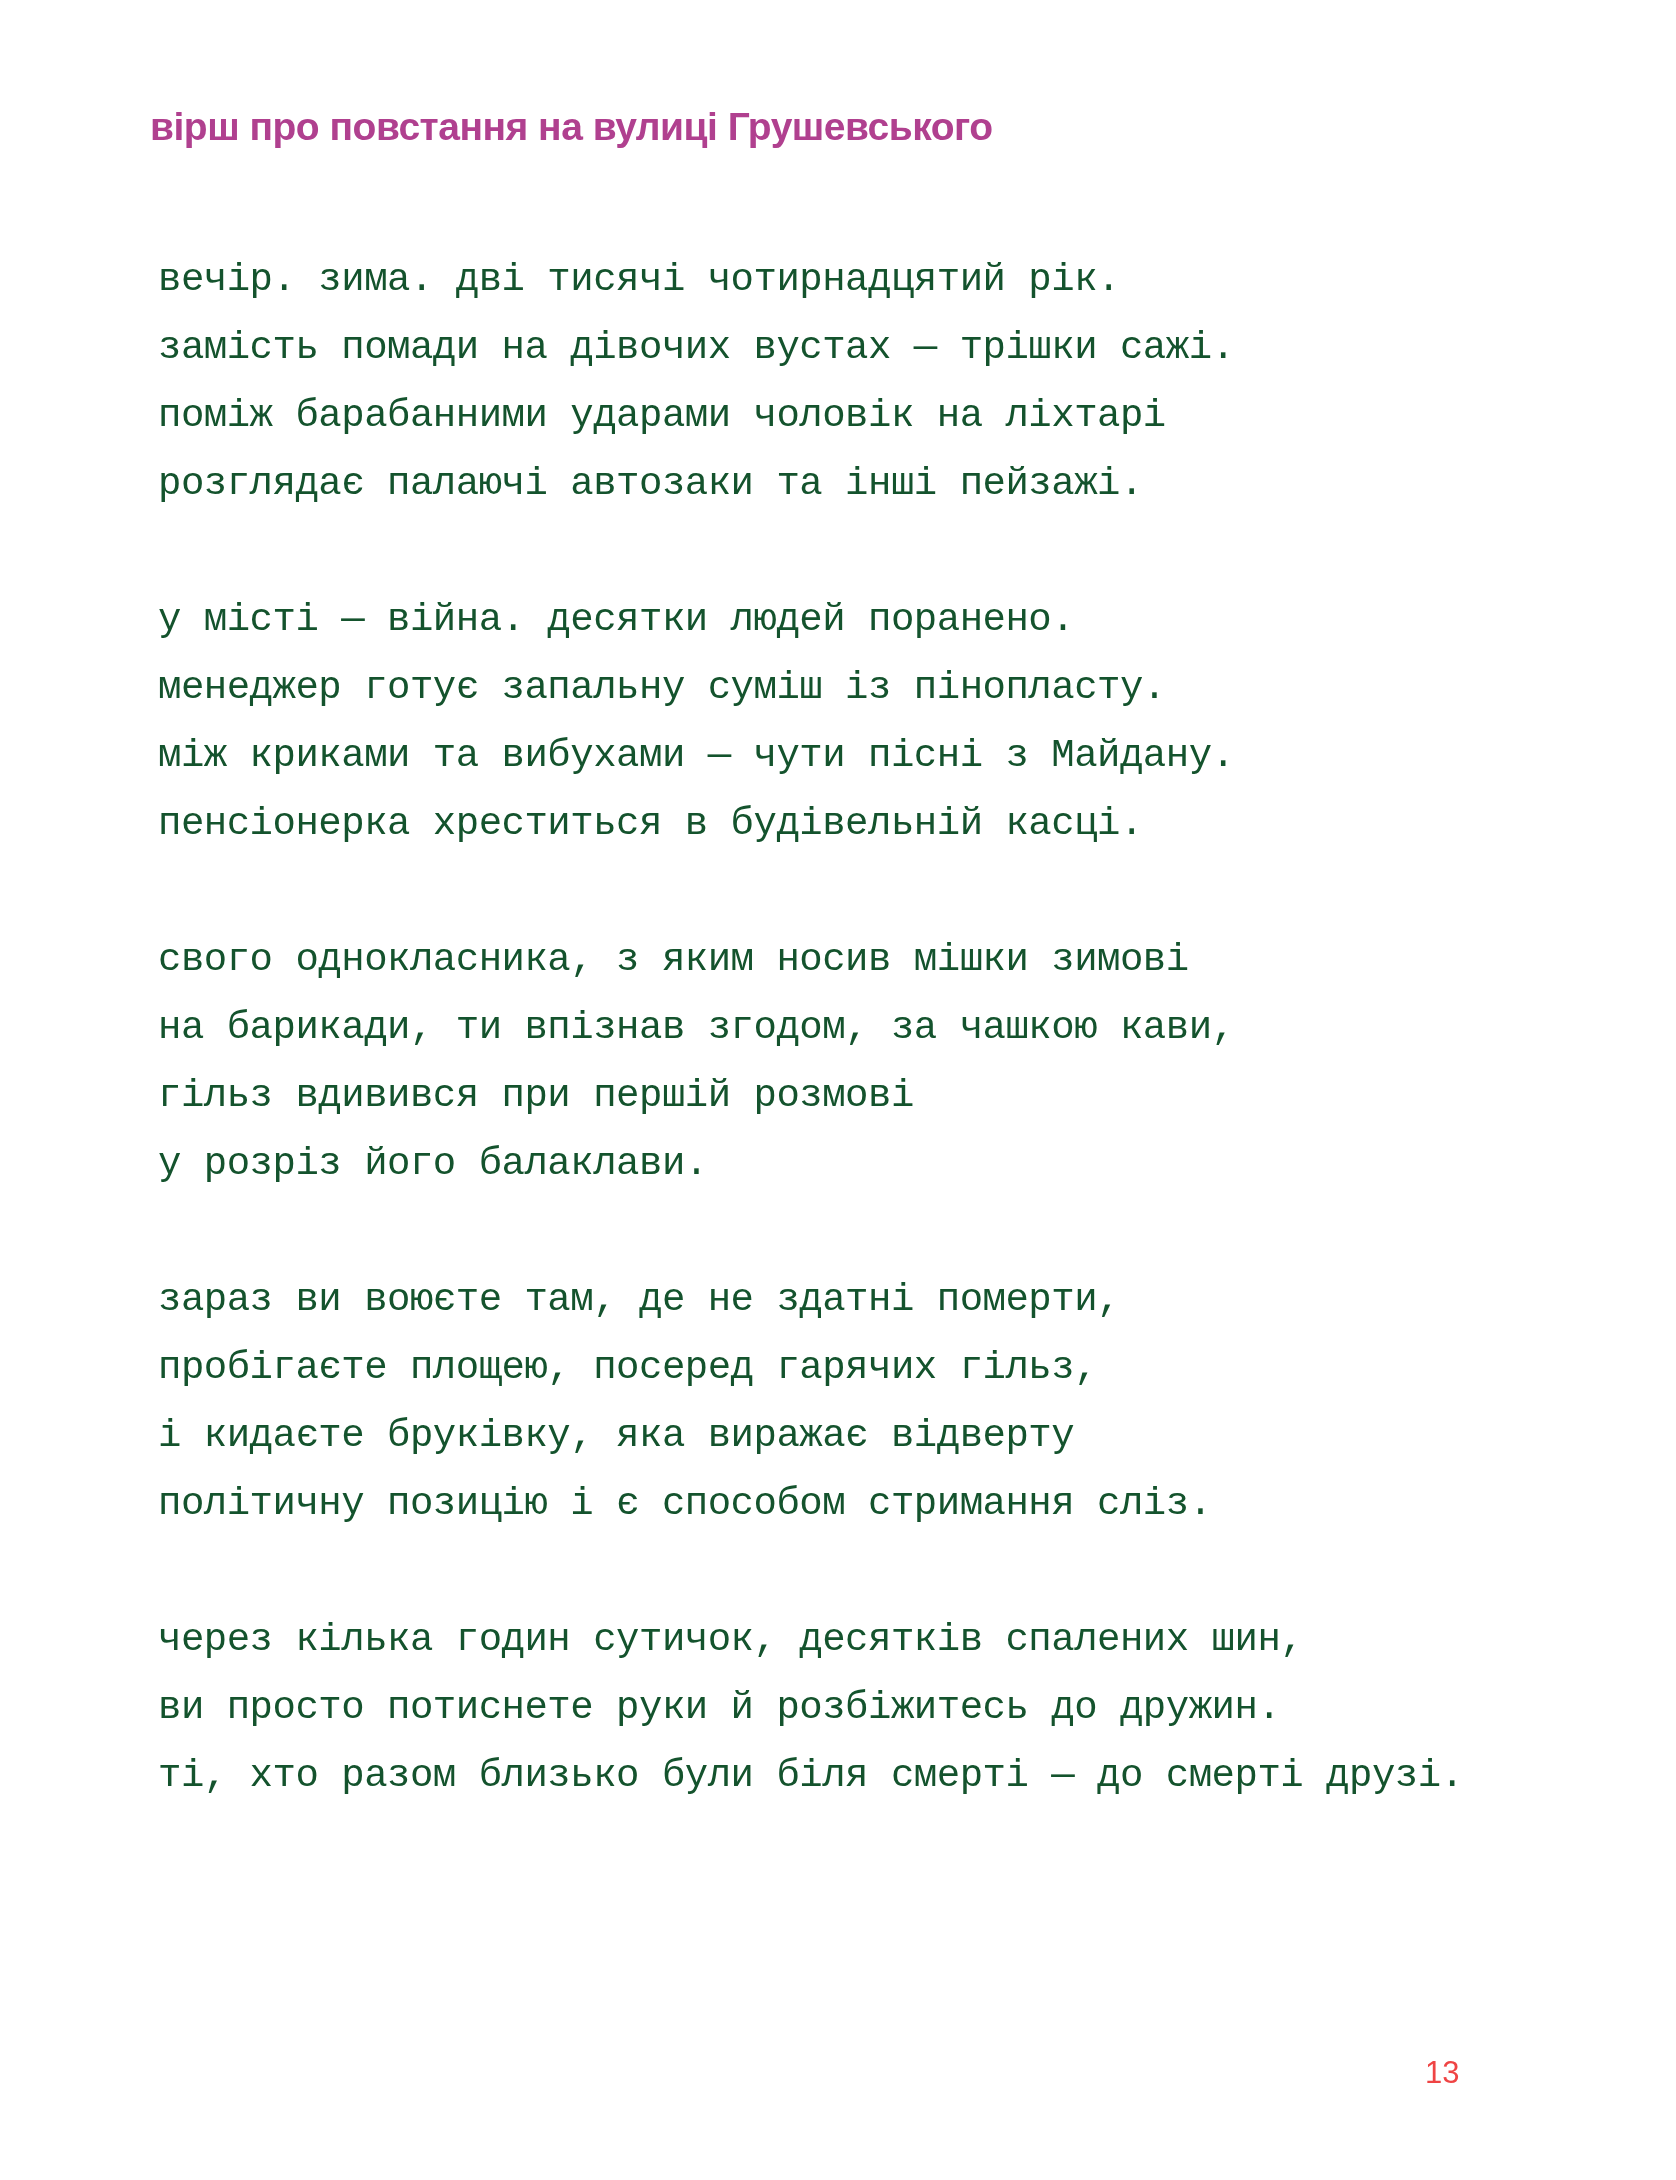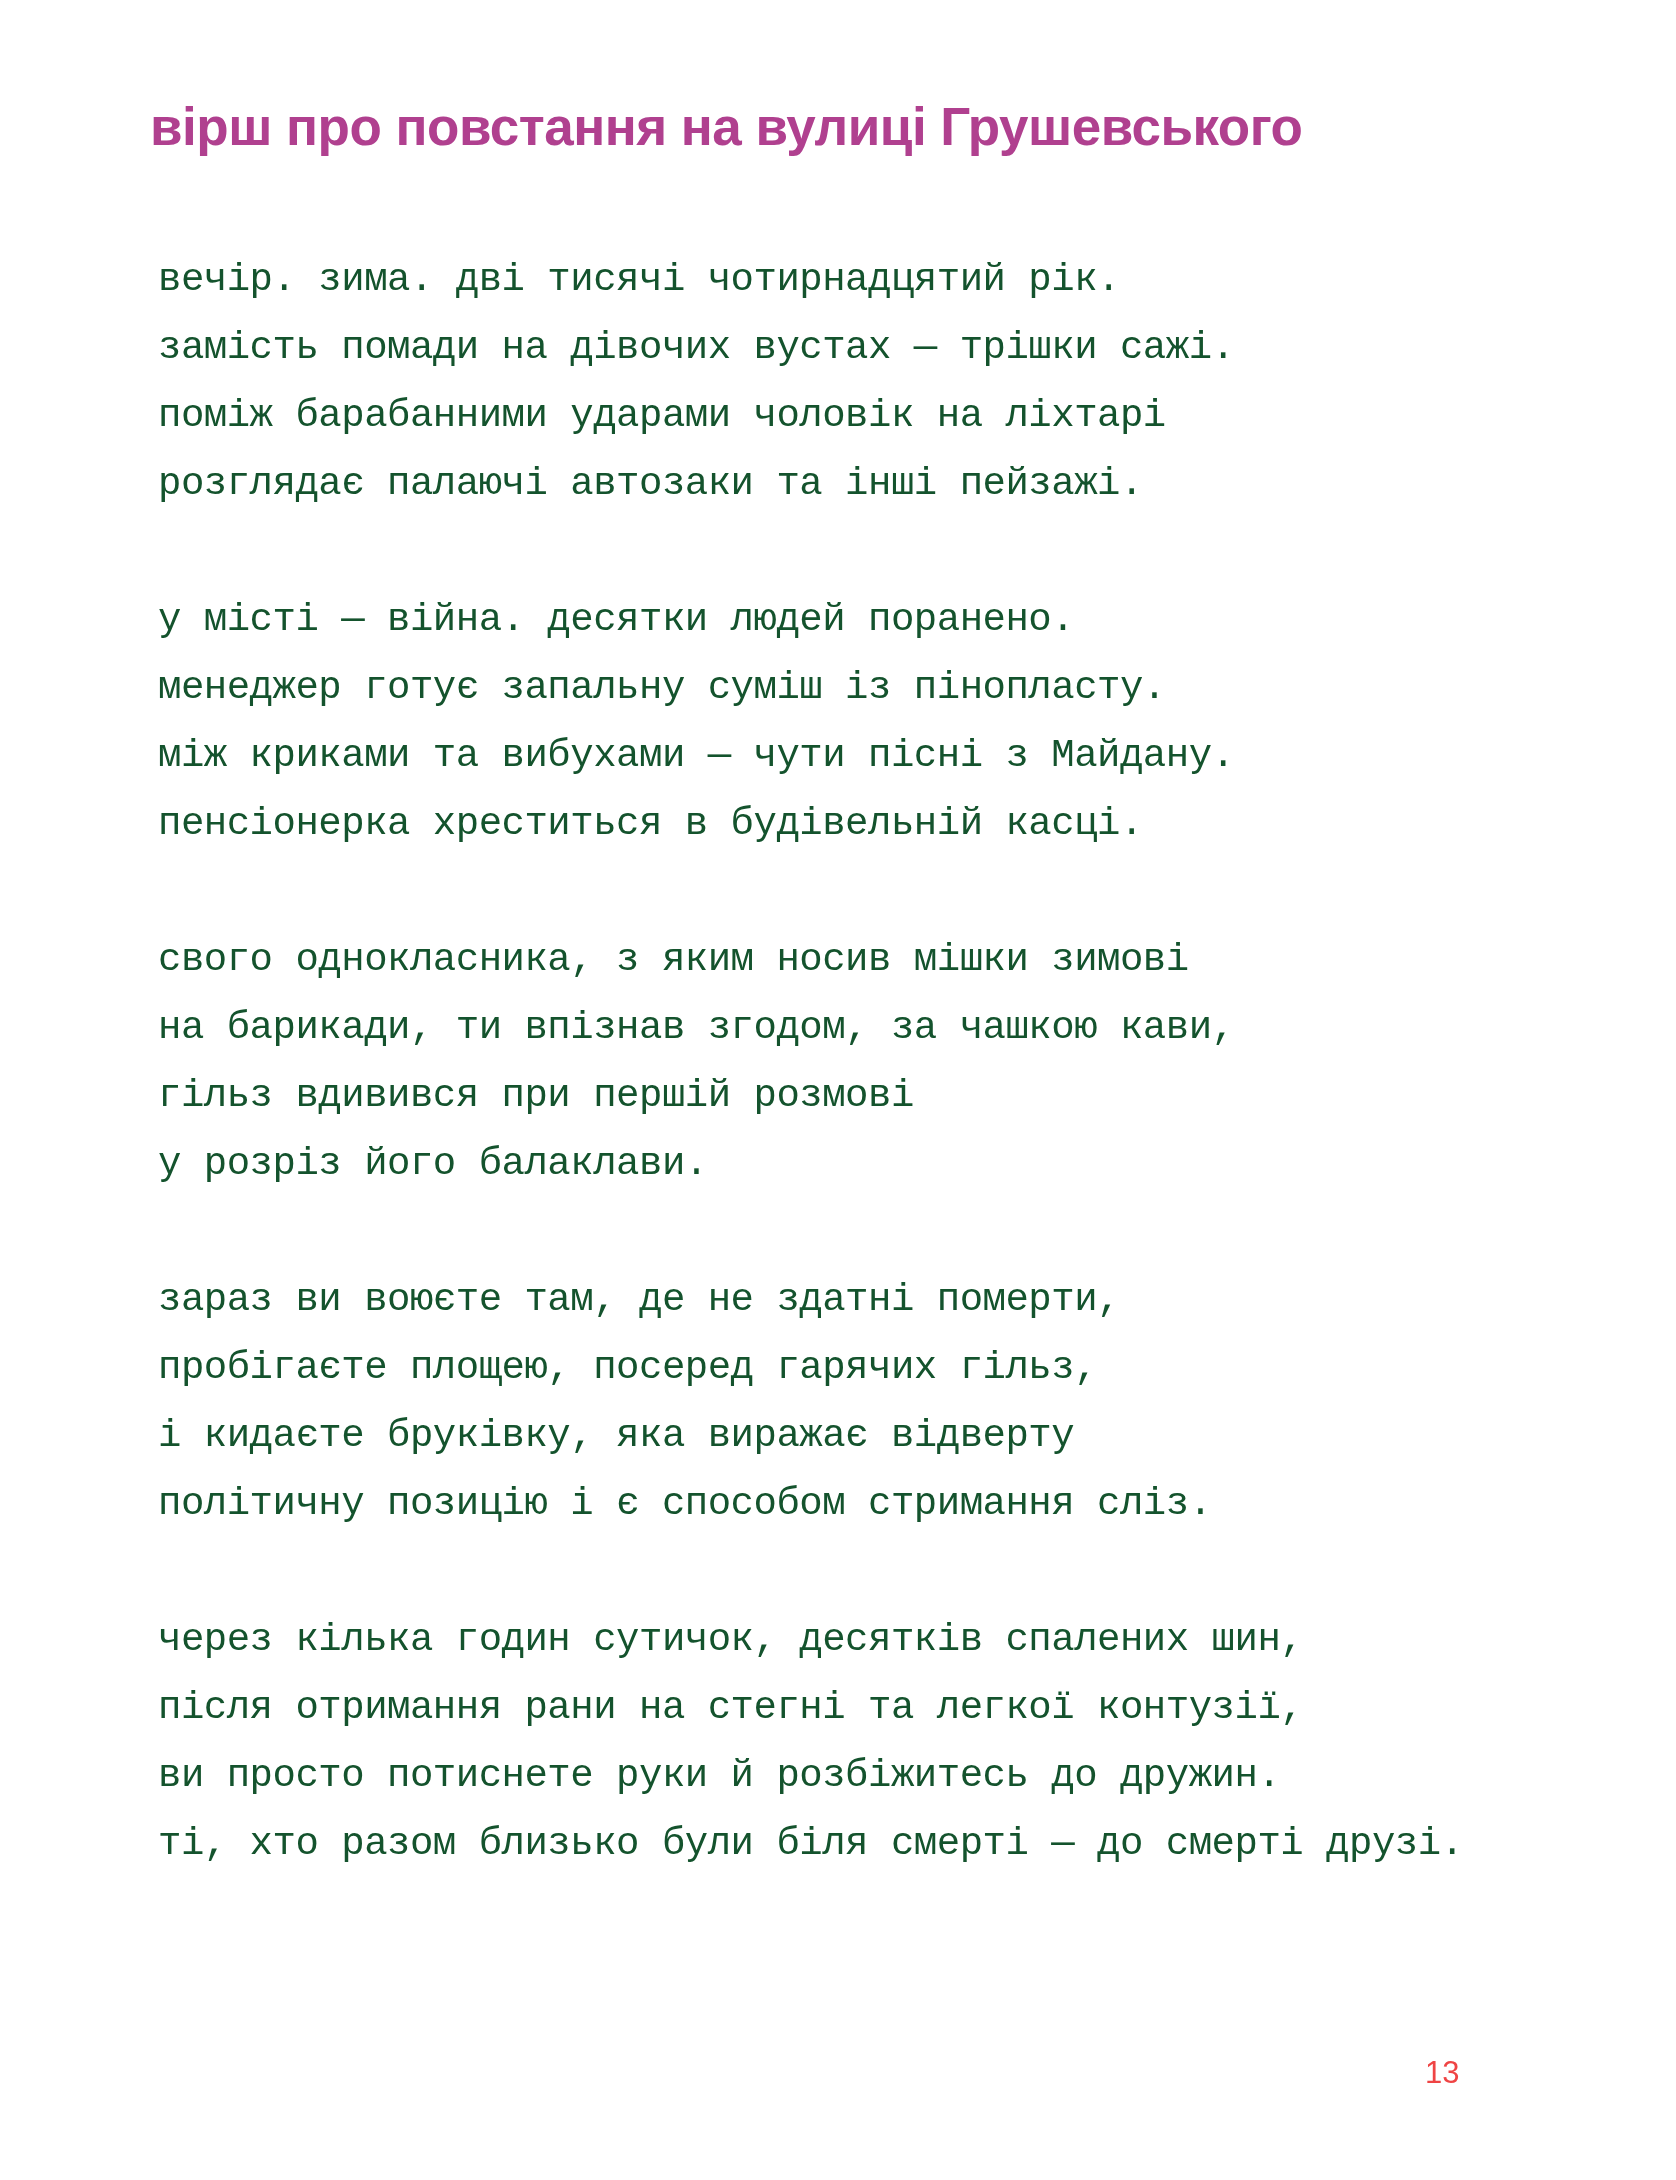--- a/index.html
+++ b/index.html
@@ -20,21 +20,21 @@
       height: 2180px;
       background: #ffffff;
     }
     .title {
       position: absolute;
       left: 150px;
       top: 98px;
       margin: 0;
       font-family: "Liberation Sans", sans-serif;
       font-weight: bold;
-      font-size: 53px;
+      font-size: 39px;
       line-height: 58px;
       letter-spacing: -0.5px;
       color: #b0408f;
       white-space: nowrap;
     }
     .poem {
       position: absolute;
       left: 150px;
       top: 238px;
       margin: 8px;
@@ -88,21 +88,20 @@
       <span class="line">у розріз його балаклави.</span>
     </div>
     <div class="stanza">
       <span class="line">зараз ви воюєте там, де не здатні померти,</span>
       <span class="line">пробігаєте площею, посеред гарячих гільз,</span>
       <span class="line">і кидаєте бруківку, яка виражає відверту</span>
       <span class="line">політичну позицію і є способом стримання сліз.</span>
     </div>
     <div class="stanza">
       <span class="line">через кілька годин сутичок, десятків спалених шин,</span>
-      <span class="line">після отримання рани на стегні та легкої контузії,</span>
       <span class="line">ви просто потиснете руки й розбіжитесь до дружин.</span>
       <span class="line">ті, хто разом близько були біля смерті — до смерті друзі.</span>
     </div>
   </div>
 
   <div class="page-number">13</div>
 </div>
 
 
 </body></html>

